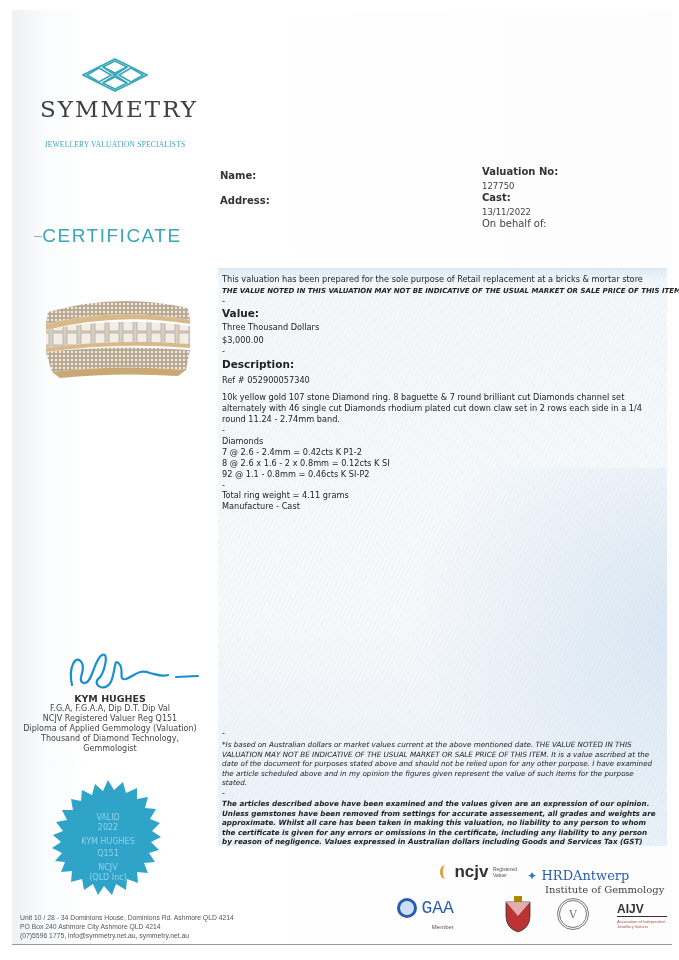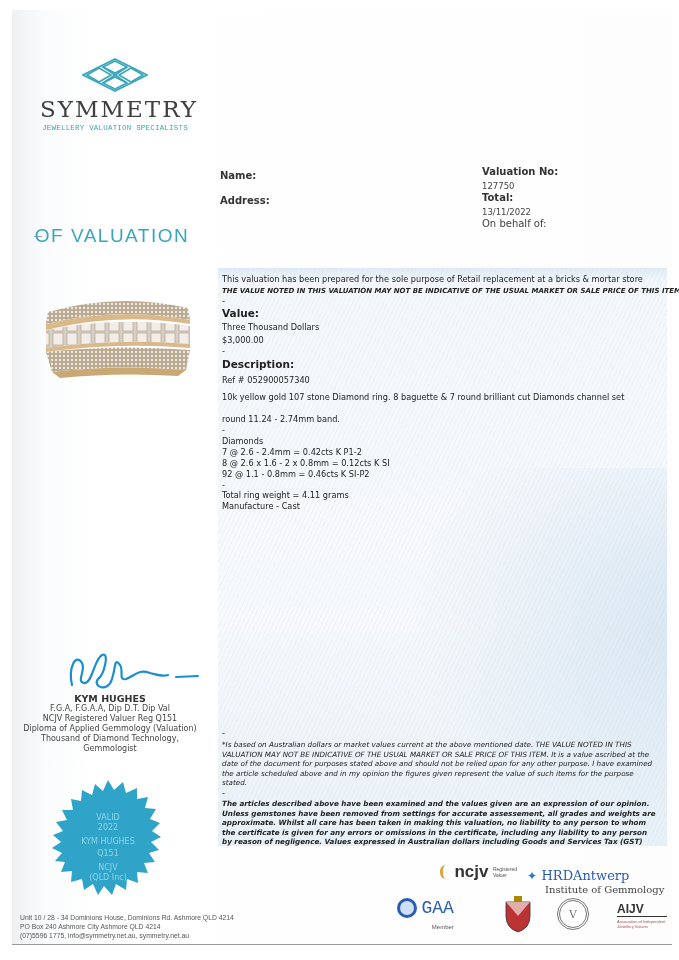--- a/index.html
+++ b/index.html
@@ -13,22 +13,22 @@
   }
 
   
   .logo { position: absolute; left: 40px; top: 58px; width: 150px; text-align: center; }
   .logo svg { display: block; margin: 0 auto; }
   .logo-name {
     font-family: "DejaVu Serif", serif; font-size: 23px; letter-spacing: 2px; color: #404040;
     margin-top: 4px;
   }
   .logo-tag {
-    font-family: Liberation Mono, monospace; font-size: 7.5px; letter-spacing: 0.2px;
-    color: #3aa6b9; margin-top: 2px; white-space: nowrap;
+    font-family: Liberation Serif, serif; font-size: 7.5px; letter-spacing: 0.2px;
+    color: #3aa6b9; margin-top: 18px; white-space: nowrap;
   }
 
   .cert-title {
     position: absolute; left: 22px; top: 225px; width: 180px;
     font-family: "Liberation Sans", sans-serif; color: #3aa6b9; font-size: 19px;
     letter-spacing: 1.5px; line-height: 21px; text-align: center;
   }
   .cert-dash { position: absolute; left: 34px; top: 236px; width: 8px; height: 1px; background: #9aa; }
 
   
@@ -88,21 +88,21 @@
       <line x1="21" y1="9" x2="45" y2="25"></line>
       <line x1="45" y1="9" x2="21" y2="25"></line>
     </g>
   </svg>
   <div class="logo-name">SYMMETRY</div>
   <div class="logo-tag">JEWELLERY VALUATION SPECIALISTS</div>
 </div>
 
 <div class="cert-dash"></div>
 <div class="cert-title">
-  <div>OF VALUATION</div>
+  <div>CERTIFICATE</div>
 </div>
 
 <svg class="ring" viewBox="0 0 160 95">
   <defs>
     <pattern id="pave" width="4" height="4" patternUnits="userSpaceOnUse">
       <rect width="4" height="4" fill="#b8a892"></rect>
       <circle cx="2" cy="2" r="1.2" fill="#efe9e0"></circle>
     </pattern>
     <pattern id="bag" width="14" height="14" patternUnits="userSpaceOnUse">
       <rect width="14" height="14" fill="#d8cfc4"></rect>
@@ -114,40 +114,41 @@
   <path d="M8,40 Q80,26 152,36 L152,54 Q80,48 8,58 Z" fill="url(#bag)"></path>
   <path d="M8,58 Q80,48 152,54 L152,58 Q80,52 8,62 Z" fill="#d9b98a"></path>
   <path d="M8,62 Q80,54 152,60 L148,80 Q80,74 14,82 Z" fill="url(#pave)"></path>
   <path d="M14,82 Q80,74 148,80 L140,86 Q80,82 22,88 Z" fill="#c9a874"></path>
 </svg>
 
 <div class="hdr-label" style="left:220px; top:170px;">Name:</div>
 <div class="hdr-label" style="left:220px; top:195px;">Address:</div>
 <div class="hdr-label" style="left:482px; top:166px;">Valuation No:</div>
 <div class="hdr-value" style="left:482px; top:181px;">127750</div>
-<div class="hdr-label" style="left:482px; top:192px;">Total:</div>
+<div class="hdr-label" style="left:482px; top:192px;">Cast:</div>
 <div class="hdr-value" style="left:482px; top:207px;">13/11/2022</div>
 <div class="hdr-plain" style="left:482px; top:218px;">On behalf of:</div>
 
 <div class="panel">
   <div class="wave"></div>
 
   <div class="p-text" style="top:6px;">This valuation has been prepared for the sole purpose of Retail replacement at a bricks &amp; mortar store</div>
   <div class="p-text p-italic" style="top:18px;">THE VALUE NOTED IN THIS VALUATION MAY NOT BE INDICATIVE OF THE USUAL MARKET OR SALE PRICE OF THIS ITEM *</div>
   <div class="p-text" style="top:28px;">-</div>
 
   <div class="p-text p-head" style="top:40px;">Value:</div>
   <div class="p-text" style="top:54px;">Three Thousand  Dollars</div>
   <div class="p-text" style="top:67px;">$3,000.00</div>
   <div class="p-text" style="top:78px;">-</div>
 
   <div class="p-text p-head" style="top:91px;">Description:</div>
   <div class="p-text" style="top:107px;">Ref # 052900057340</div>
 
   <div class="p-text" style="top:124px;">10k yellow gold 107 stone Diamond ring. 8 baguette &amp; 7 round brilliant cut Diamonds channel set</div>
+  <div class="p-text" style="top:135px;">alternately with 46 single cut Diamonds rhodium plated cut down claw set in 2 rows each side in a 1/4</div>
   <div class="p-text" style="top:146px;">round 11.24 - 2.74mm band.</div>
   <div class="p-text" style="top:157px;">-</div>
 
   <div class="p-text" style="top:168px;text-align:right;">Diamonds</div>
   <div class="p-text" style="top:179px;">7 @ 2.6 - 2.4mm = 0.42cts K P1-2</div>
   <div class="p-text" style="top:190px;">8 @ 2.6 x 1.6 - 2 x 0.8mm = 0.12cts K SI</div>
   <div class="p-text" style="top:201px;">92 @ 1.1 - 0.8mm = 0.46cts K SI-P2</div>
   <div class="p-text" style="top:212px;">-</div>
   <div class="p-text" style="top:222px;">Total ring weight = 4.11 grams</div>
   <div class="p-text" style="top:233px;">Manufacture - Cast</div>

